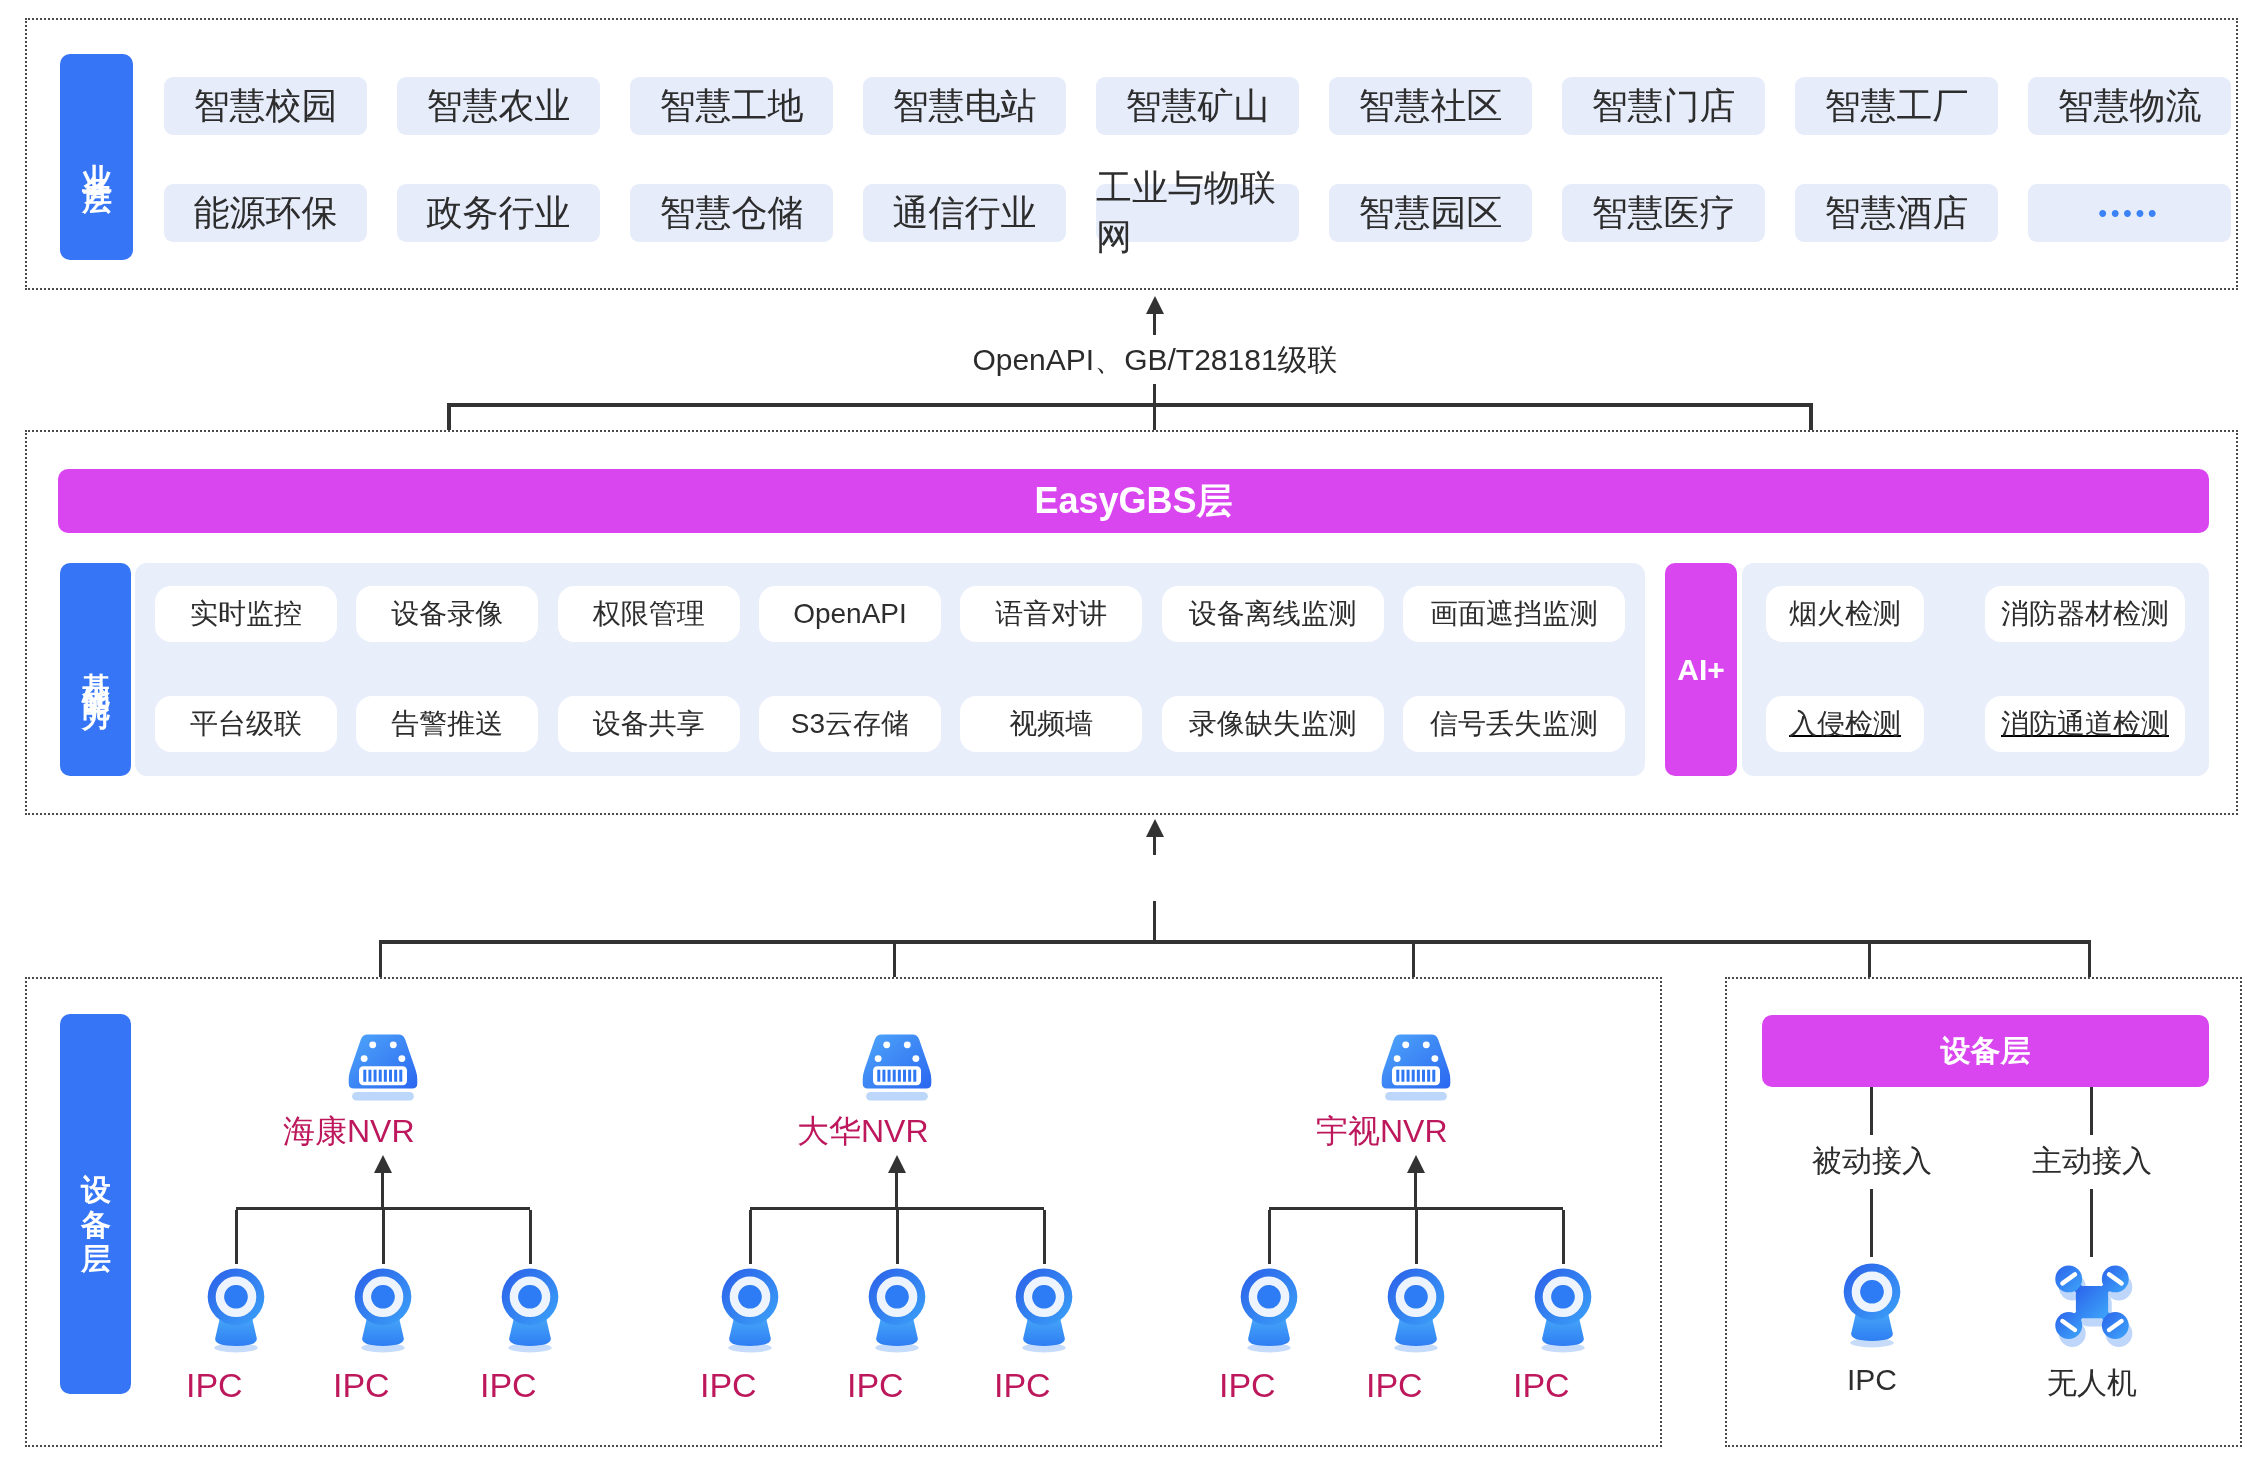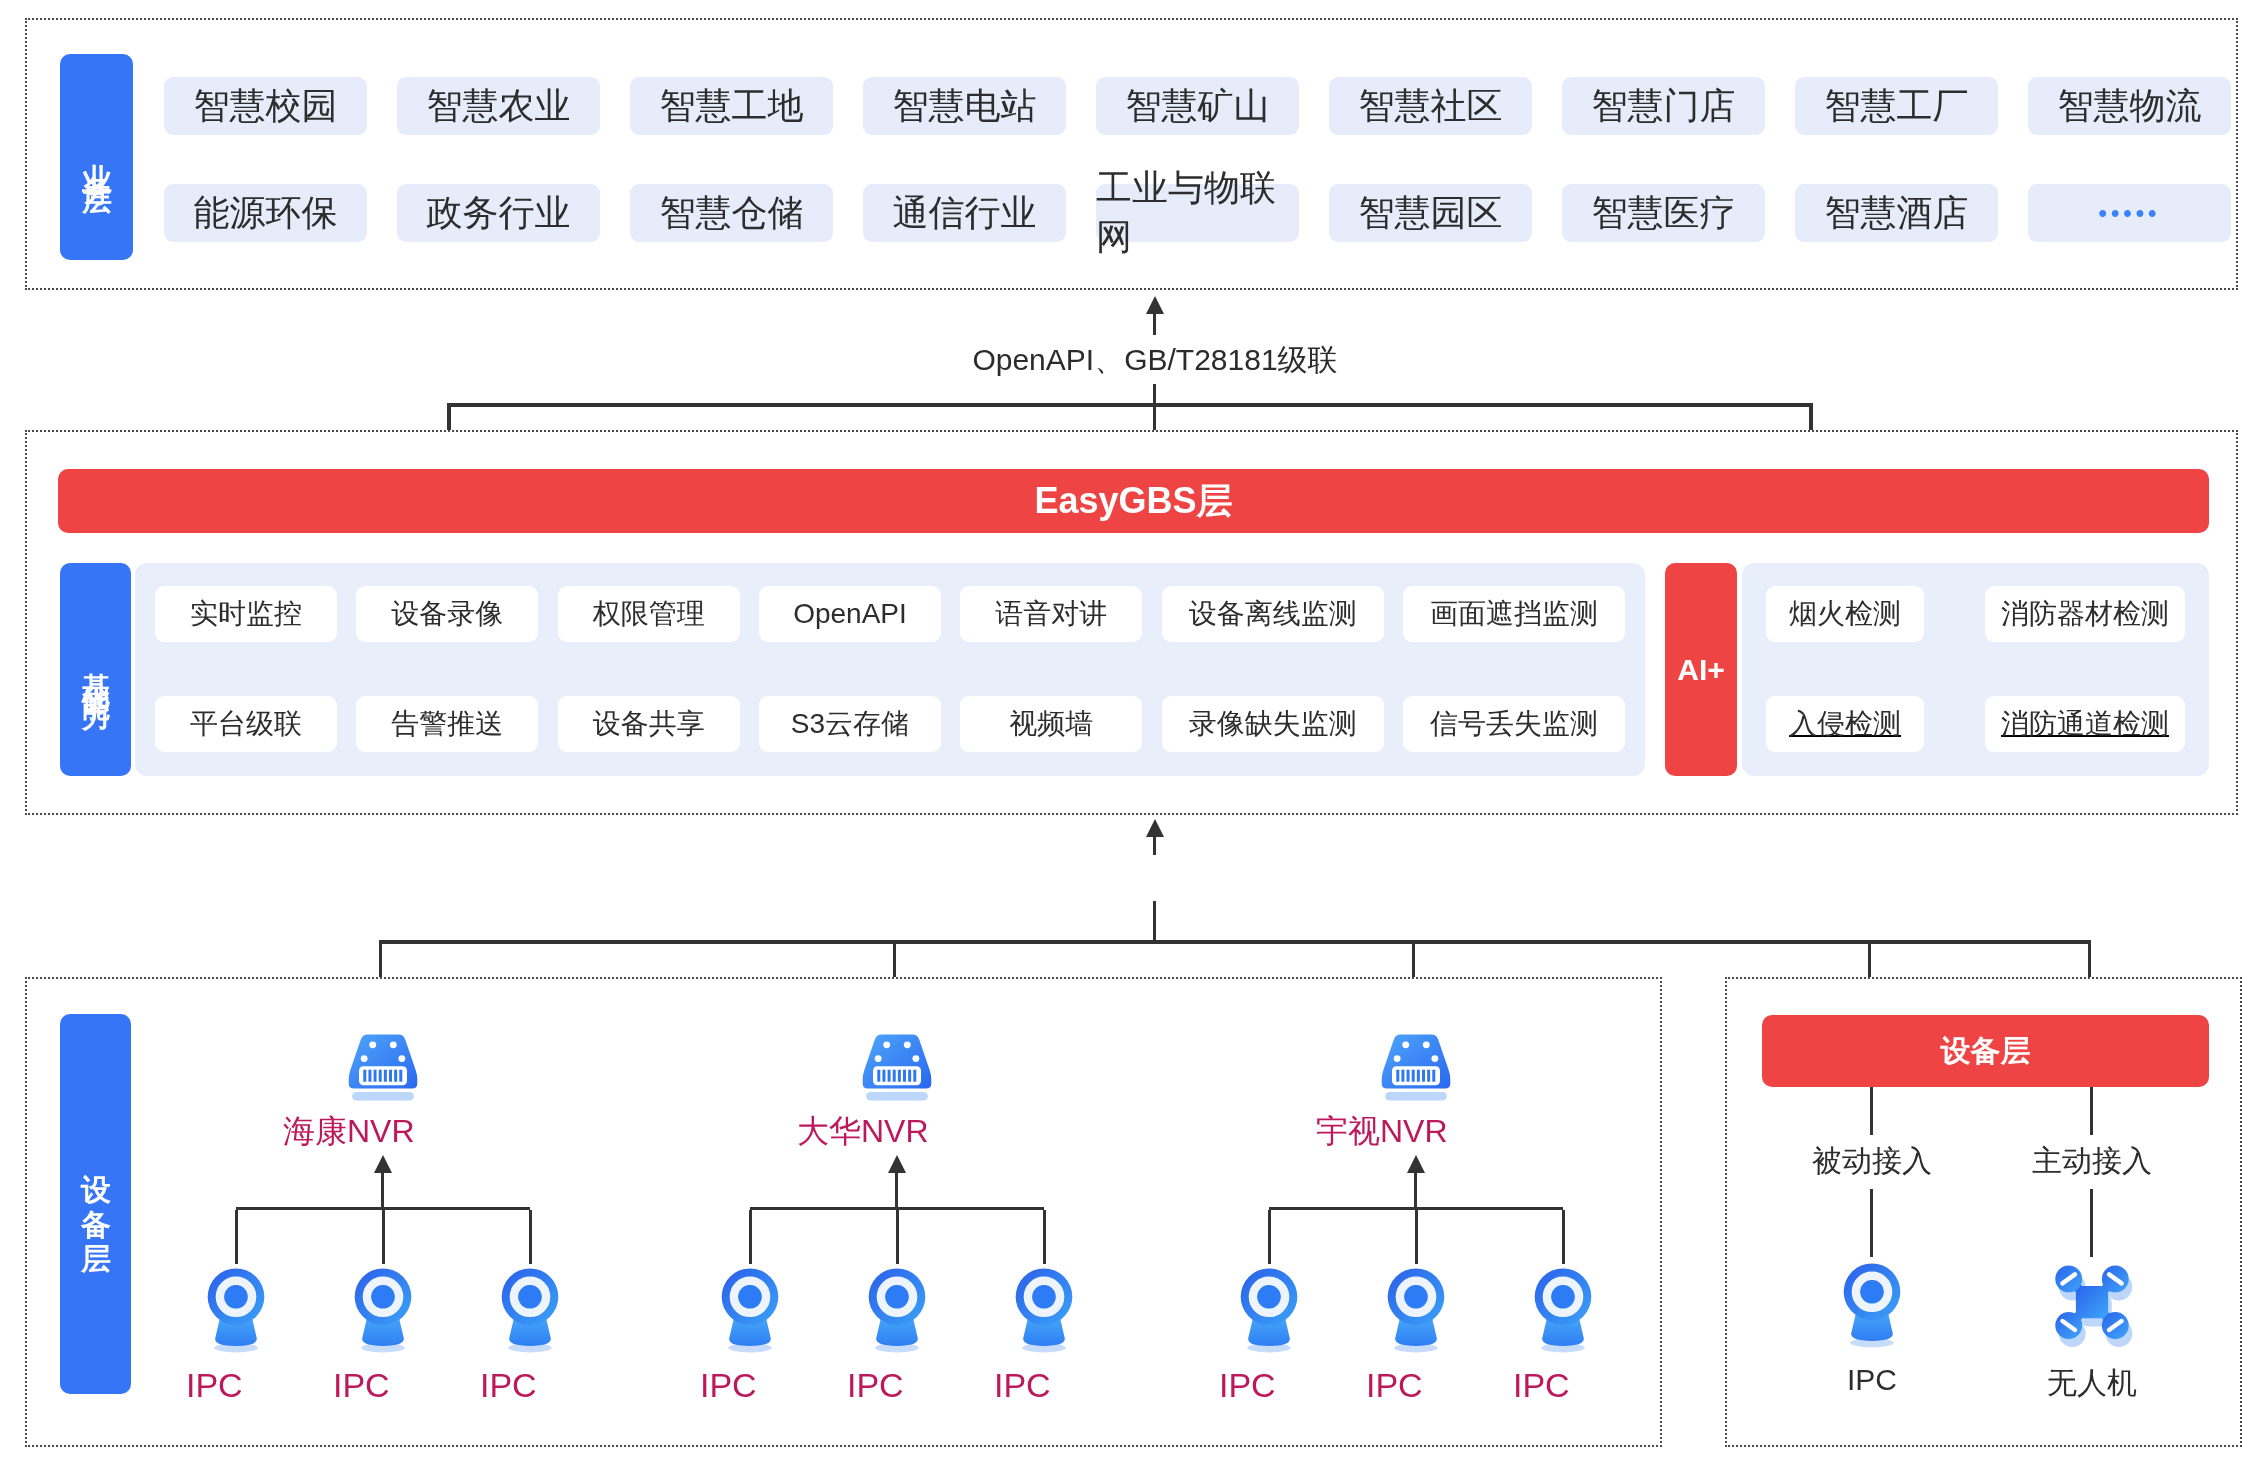--- a/index.html
+++ b/index.html
@@ -16,25 +16,25 @@
 
   
   .chip-row{position:absolute;display:flex;gap:30px;}
   .chip{width:203px;height:58px;background:#E6ECFA;border-radius:9px;display:flex;
         align-items:center;justify-content:center;font-size:36px;color:#2d2d2d;}
   .chip.dots{color:#3B82F6;font-weight:bold;font-size:24px;letter-spacing:4px;}
 
   
   .panel{position:absolute;background:#E9EEFB;border-radius:12px;}
   .prow{position:absolute;left:20px;right:20px;display:flex;justify-content:space-between;}
-  .wchip{height:56px;background:#ffffff;border-radius:9px;display:flex;align-items:center;
+  .wchip{height:56px;background:#ffffff;border-radius:16px;display:flex;align-items:center;
          justify-content:center;font-size:28px;color:#2d2d2d;}
   .w4{width:182px;} .w6{width:222px;} .a4{width:158px;} .a6{width:200px;}
 
-  .bar{position:absolute;background:#ef4444;border-radius:10px;color:#ffffff;font-weight:bold;
+  .bar{position:absolute;background:#d946ef;border-radius:10px;color:#ffffff;font-weight:bold;
        display:flex;align-items:center;justify-content:center;}
 
   .line{position:absolute;background:#333333;}
   .arrow-up{position:absolute;width:0;height:0;border-left:9px solid transparent;
             border-right:9px solid transparent;border-bottom:18px solid #333333;}
   .ctext{position:absolute;font-size:30px;color:#2b2b2b;text-align:center;white-space:nowrap;}
 
   .devlabel{position:absolute;text-align:left;color:#be185d;}
   .nvr-label{font-size:32px;}
   .ipc-label{font-size:34px;}

